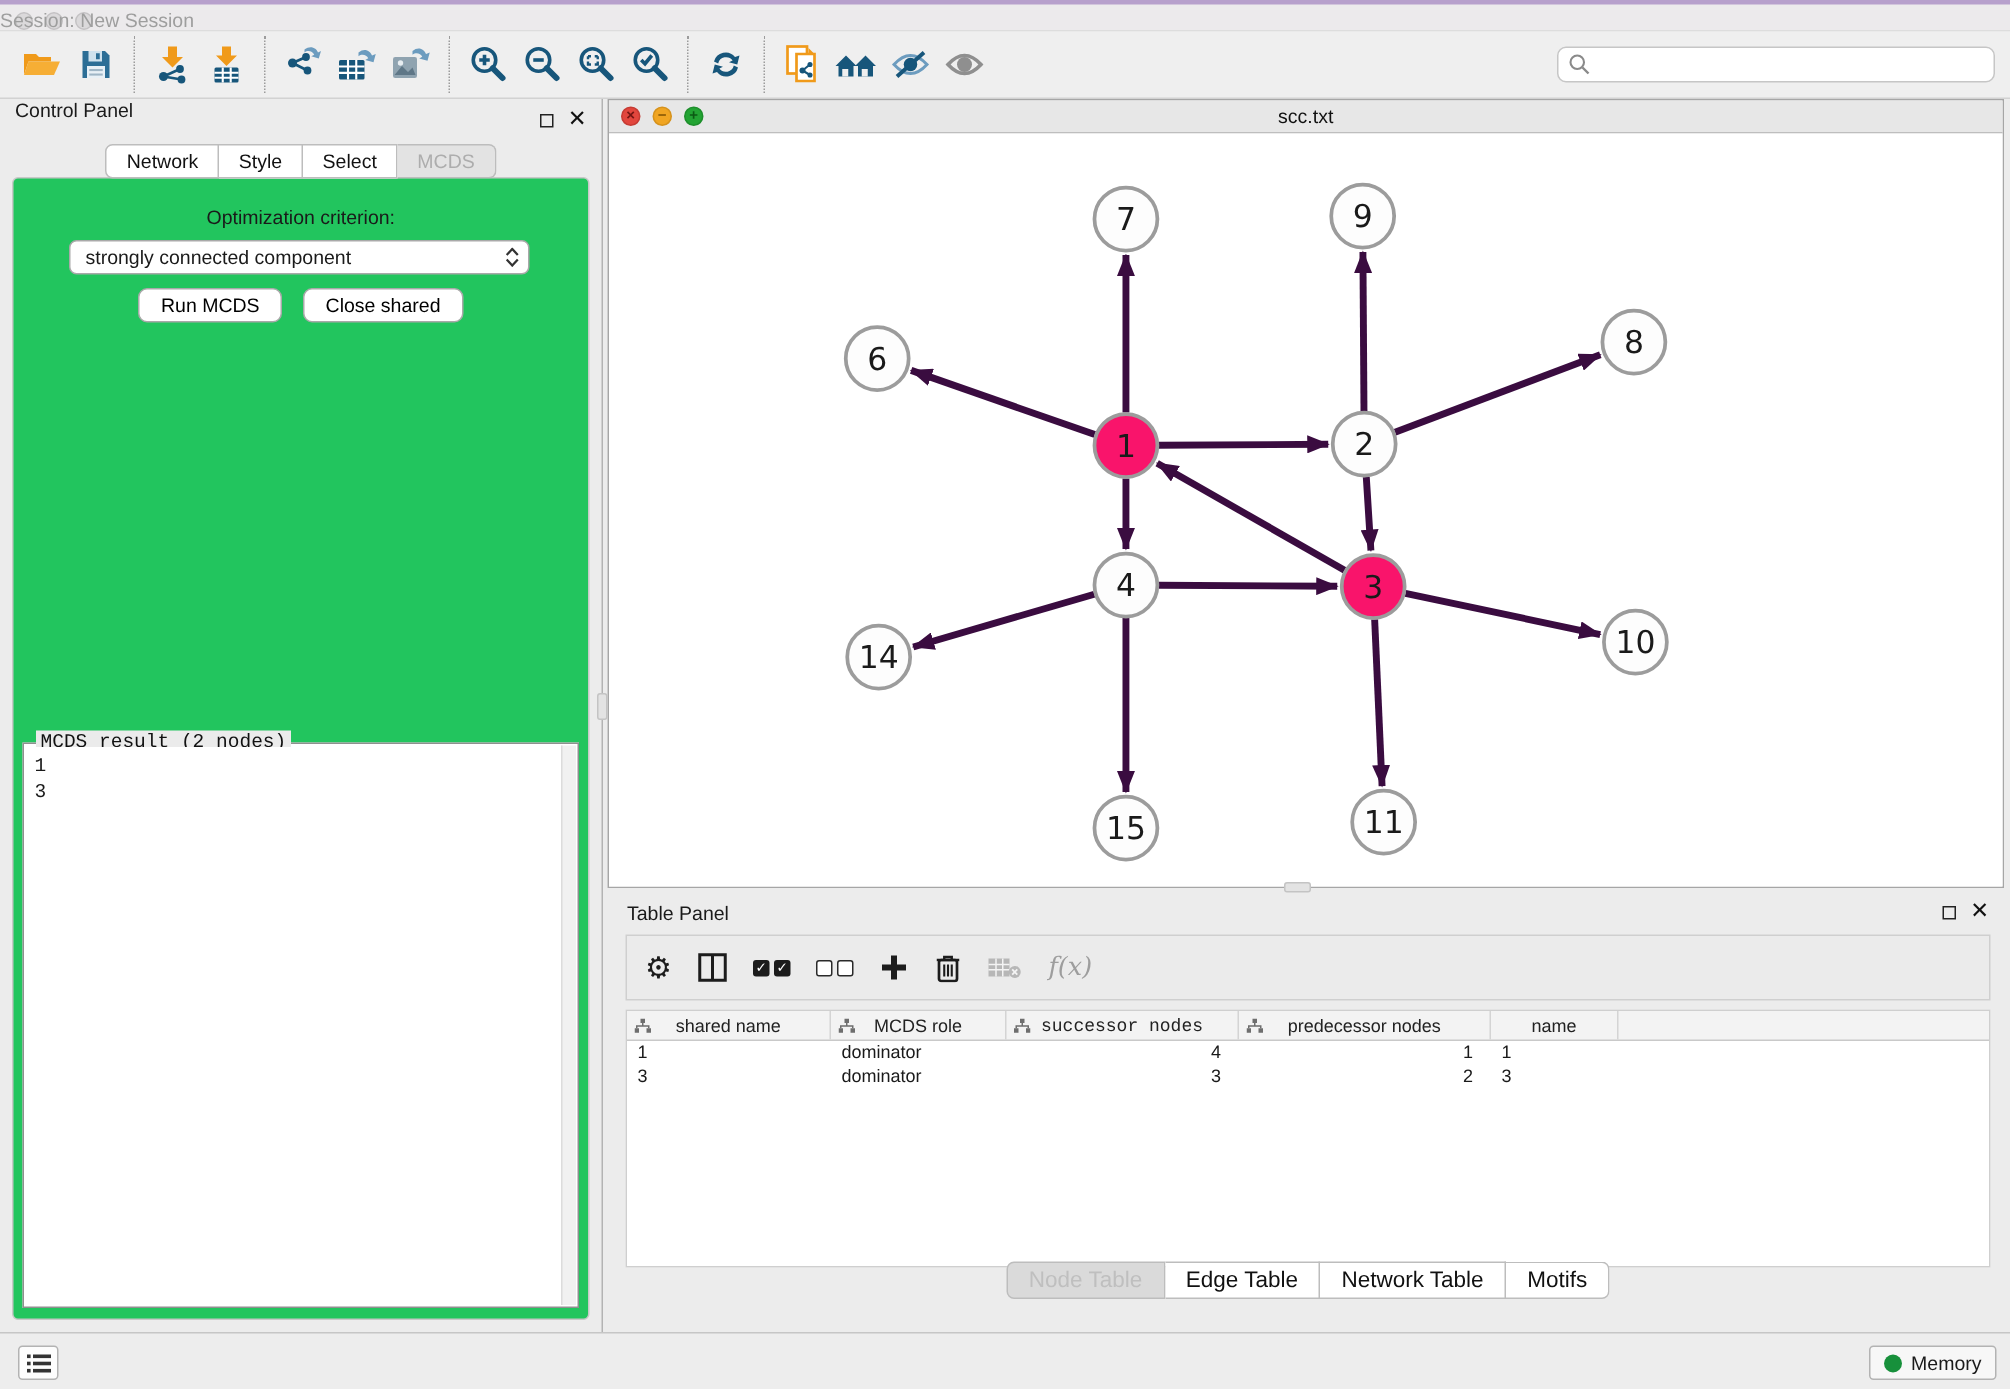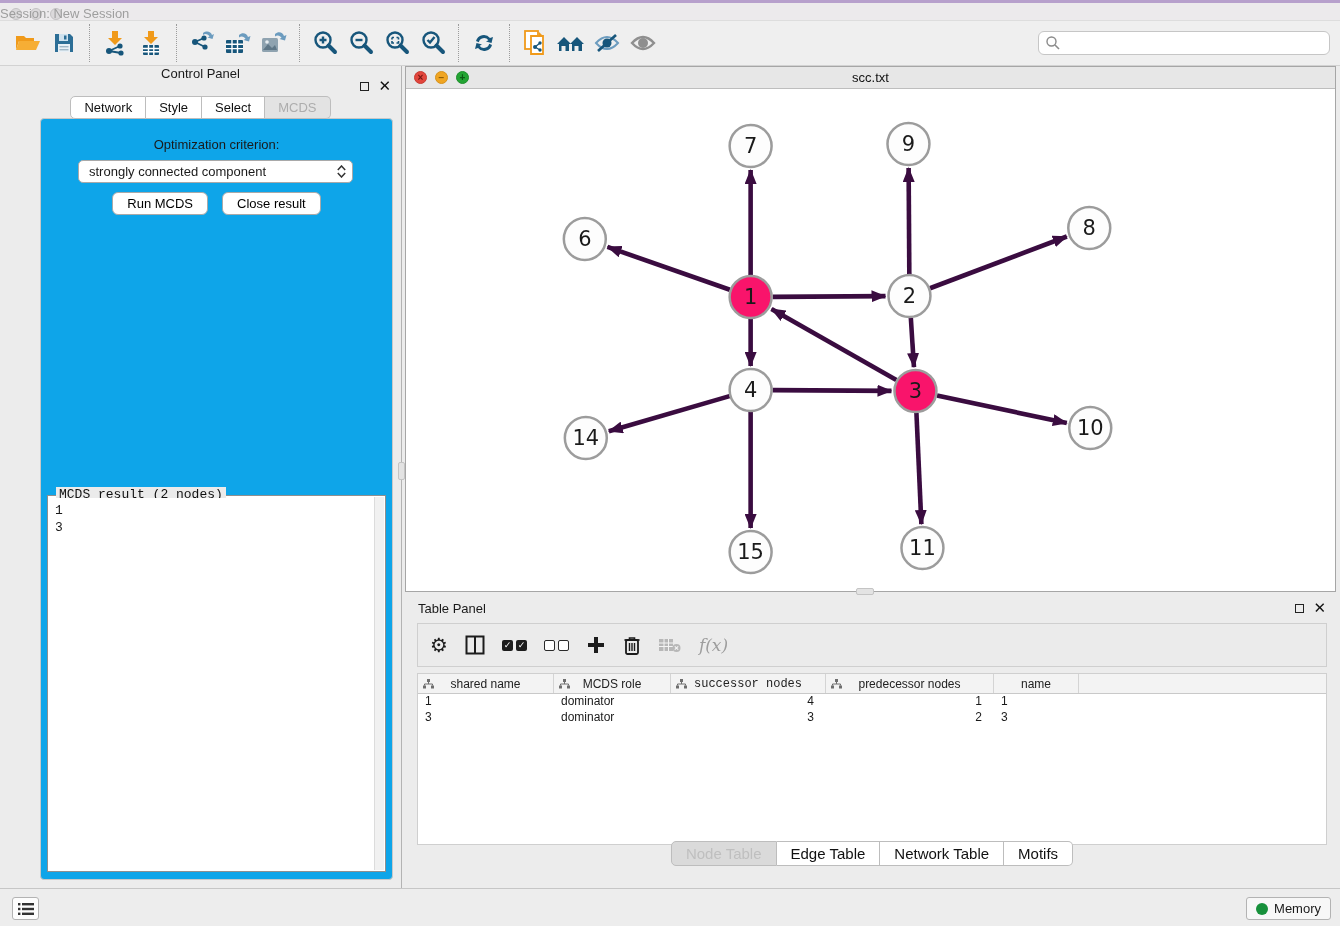--- a/index.html
+++ b/index.html
@@ -16,31 +16,31 @@
   
   #toolbar { position:absolute; left:0; top:21px; width:100%; height:45px; background:#EFEFEF; border-bottom:1px solid #D2D2D2; display:flex; align-items:center; padding:0 10px; }
   .tb-btn { width:36px; height:36px; display:flex; align-items:center; justify-content:center; }
   .tb-sep { align-self:stretch; margin:3px 7px; border-left:1px dotted #9C9C9C; }
   #search-wrap { margin-left:auto; position:relative; width:292px; height:24px; }
   #search-input { width:100%; height:100%; border:1px solid #C6C6C6; border-radius:6px; background:#FFF; padding:0 8px 0 26px; font-size:13px; outline:none; }
   #search-icon { position:absolute; left:7px; top:4px; }
 
   
   #control-panel { position:absolute; left:0; top:66px; width:402px; height:822px; background:#ECECEC; border-right:1px solid #B3B3B3; }
-  #cp-header { position:absolute; left:0; top:0; width:100%; height:28px; display:flex; align-items:center; padding:0 10px;flex-direction:column; }
+  #cp-header { position:absolute; left:0; top:0; width:100%; height:28px; display:flex; padding:0 10px; }
   #cp-title { font-size:13px; color:#1a1a1a; }
   .panel-ctrls { margin-left:auto; display:flex; align-items:center; gap:9px; }
   .float-box { width:9px; height:9px; border:1.6px solid #222; display:inline-block; }
   .close-x { font-size:15px; font-weight:bold; color:#111; line-height:10px; }
   #cp-tabs { position:absolute; left:0; top:30px; width:100%; display:flex; justify-content:center; z-index:2; }
   .cp-tab { background:#FFF; border:1px solid #BDBDBD; border-left-width:0; padding:3px 13px; font-size:13px; color:#111; }
   .cp-tab:first-child { border-left-width:1px; border-top-left-radius:5px; border-bottom-left-radius:5px; }
   .cp-tab:last-child { border-top-right-radius:5px; border-bottom-right-radius:5px; }
   .cp-tab.selected { background:#E3E3E3; color:#ADADAD; }
-  #cp-content { position:absolute; left:8px; right:8px; top:52px; bottom:8px; background:#0ea5e9; border:1px solid #C8C8C8; border-radius:4px;margin-left:32px; }
+  #cp-content { position:absolute; left:8px; right:8px; top:52px; bottom:8px; background:#22c55e; border:1px solid #C8C8C8; border-radius:4px; }
   #opt-label { position:absolute; left:0; right:0; top:18px; text-align:center; font-size:13px; }
   #opt-select { position:absolute; left:37px; right:39px; top:41px; height:23px; background:#FFF; border:1px solid #A9A9A9; border-radius:5px; font-size:13px; display:flex; align-items:center; padding:0 22px 0 10px; }
   #opt-stepper { position:absolute; right:6px; top:4px; display:flex; flex-direction:column; gap:1px; }
   #opt-stepper svg { display:block; }
   .cp-btn-row { position:absolute; left:0; right:0; top:73px; display:flex; justify-content:center; gap:14px; }
   .cp-btn { background:#FFF; border:1px solid #A9A9A9; border-radius:6px; font-size:13px; padding:3px 14px; font-family:inherit; }
   #result-box { position:absolute; left:6px; right:6px; top:376px; bottom:7px; border:1px solid #8F8F8F; background:#FFF;font-family:Liberation Mono, monospace; }
   #result-legend { position:absolute; left:8px; top:-9px; background:#EBEBEB; padding:0 3px; font-size:13px; color:#111; }
   #result-text { position:absolute; left:1px; top:2px; right:12px; bottom:1px; background:#FFF; font-size:13px; line-height:17px; padding:4px 6px; white-space:pre; overflow:hidden; }
   #result-scroll { position:absolute; right:1px; top:1px; bottom:1px; width:10px; background:#F1F1F1; border-left:1px solid #DCDCDC; }
@@ -270,21 +270,21 @@
           <svg width="9" height="6" viewBox="0 0 9 6">
               <path d="M0.8 5 L4.5 1 L8.2 5" fill="none" stroke="#333" stroke-width="1.5"></path>
             </svg>
           <svg width="9" height="6" viewBox="0 0 9 6">
               <path d="M0.8 1 L4.5 5 L8.2 1" fill="none" stroke="#333" stroke-width="1.5"></path>
             </svg>
         </span>
       </div>
       <div class="cp-btn-row">
         <button class="cp-btn">Run MCDS</button>
-        <button class="cp-btn">Close result</button>
+        <button class="cp-btn">Close shared</button>
       </div>
       <div id="result-box">
         <span id="result-legend">MCDS result (2 nodes)</span>
         <div id="result-text">1
 3</div>
         <div id="result-scroll"></div>
       </div>
     </div>
   </div>
 

